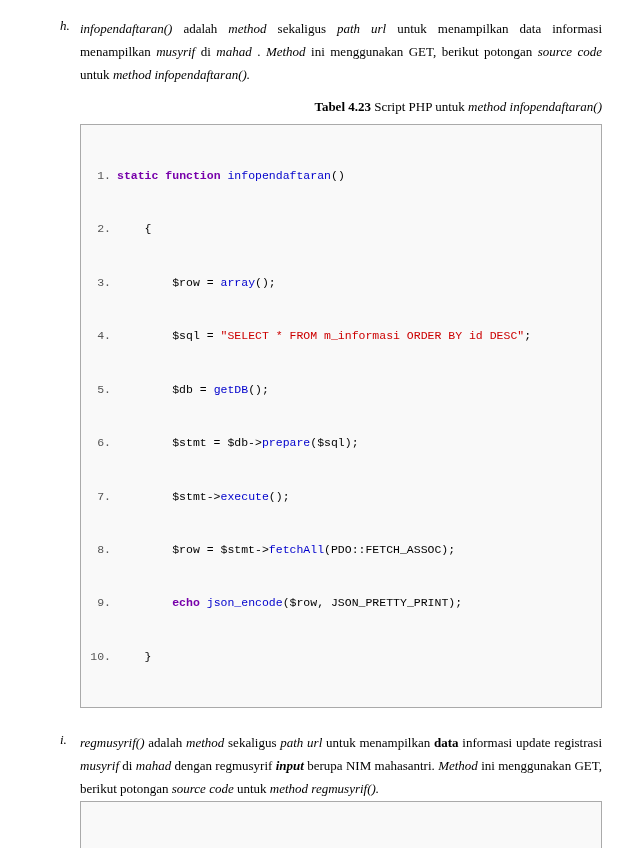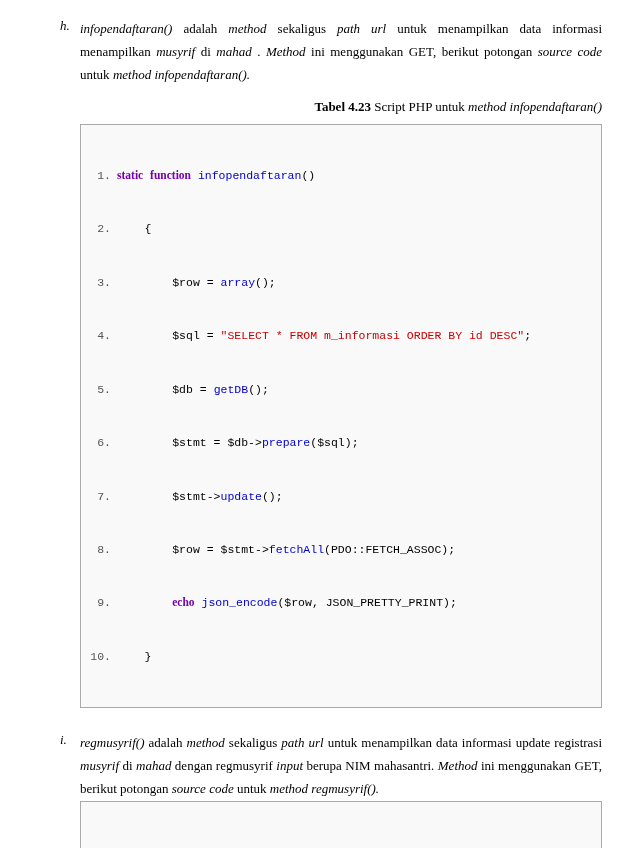--- a/index.html
+++ b/index.html
@@ -22,21 +22,21 @@
     .list-label {
       min-width: 20px;
       font-style: italic;
     }
     .list-content {
       flex: 1;
       text-align: justify;
       line-height: 1.7;
     }
     em { font-style: italic; }
-    strong { font-weight: normal; }
+    strong { font-weight: bold; }
     .table-caption {
       text-align: right;
       font-size: 13px;
       margin: 10px 0 6px 0;
     }
     .table-caption strong { font-weight: bold; }
     .code-block {
       border: 1px solid #aaa;
       background: #f9f9f9;
       padding: 6px 8px;
@@ -51,21 +51,21 @@
       display: flex;
     }
     .line-num {
       color: #555;
       min-width: 28px;
       user-select: none;
       text-align: right;
       padding-right: 6px;
     }
     .code-text { flex: 1; }
-    .kw { color: #7700aa; font-weight: bold; font-family: Liberation Serif, serif; }
+    .kw { color: #7700aa; font-weight: bold; }
     .str { color: #cc0000; }
     .fn { color: #0000cc; }
   </style>
 </head>
 <body>
 
 <div>
 
   <div class="section list-item">
     <div class="list-label"><em>h.</em></div>
@@ -94,21 +94,21 @@
         <em>method infopendaftaran()</em>
       </div>
 
       <div class="code-block">
         <div class="code-line"><span class="line-num">1.</span><span class="code-text"><span class="kw">static</span> <span class="kw">function</span> <span class="fn">infopendaftaran</span>()</span></div>
         <div class="code-line"><span class="line-num">2.</span><span class="code-text">    {</span></div>
         <div class="code-line"><span class="line-num">3.</span><span class="code-text">        $row = <span class="fn">array</span>();</span></div>
         <div class="code-line"><span class="line-num">4.</span><span class="code-text">        $sql = <span class="str">"SELECT * FROM m_informasi ORDER BY id DESC"</span>;</span></div>
         <div class="code-line"><span class="line-num">5.</span><span class="code-text">        $db = <span class="fn">getDB</span>();</span></div>
         <div class="code-line"><span class="line-num">6.</span><span class="code-text">        $stmt = $db-&gt;<span class="fn">prepare</span>($sql);</span></div>
-        <div class="code-line"><span class="line-num">7.</span><span class="code-text">        $stmt-&gt;<span class="fn">update</span>();</span></div>
+        <div class="code-line"><span class="line-num">7.</span><span class="code-text">        $stmt-&gt;<span class="fn">execute</span>();</span></div>
         <div class="code-line"><span class="line-num">8.</span><span class="code-text">        $row = $stmt-&gt;<span class="fn">fetchAll</span>(PDO::FETCH_ASSOC);</span></div>
         <div class="code-line"><span class="line-num">9.</span><span class="code-text">        <span class="kw">echo</span> <span class="fn">json_encode</span>($row, JSON_PRETTY_PRINT);</span></div>
         <div class="code-line"><span class="line-num">10.</span><span class="code-text">    }</span></div>
       </div>
     </div>
   </div>
 
   <div class="section list-item">
     <div class="list-label"><em>i.</em></div>
     <div class="list-content">

